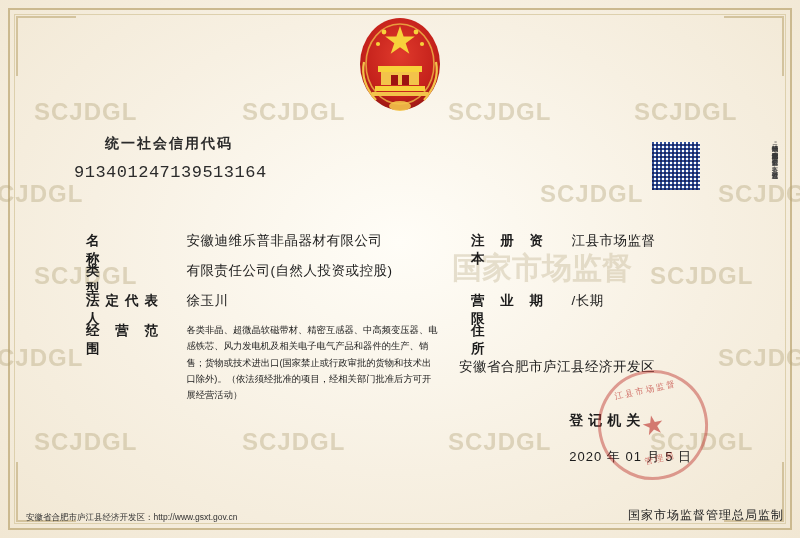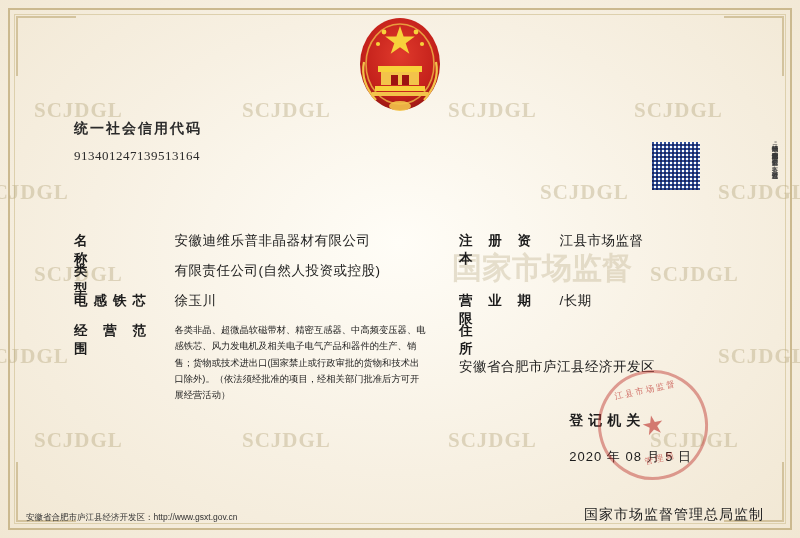--- a/index.html
+++ b/index.html
@@ -45,23 +45,23 @@
 
   
   .watermarks {
     position: absolute;
     inset: 0;
     pointer-events: none;
     overflow: hidden;
   }
   .wm {
     position: absolute;
-    font-family: Liberation Serif, serif;
-    font-weight: bold;
-    font-size: 21px;
+    font-family: Liberation Sans, sans-serif;
+    font-weight: bold;
+    font-size: 24px;
     letter-spacing: 1px;
     color: rgba(181, 164, 123, 0.40);
     white-space: nowrap;
   }
   .wm-cn {
     position: absolute;
     font-size: 30px;
     font-weight: bold;
     color: rgba(183, 167, 128, 0.33);
     white-space: nowrap;
@@ -89,36 +89,36 @@
     letter-spacing: 12px;
     color: #b3231f;
     text-shadow: 0 0 1px rgba(150,20,15,.6);
     font-family: "DejaVu Sans", "Liberation Sans", sans-serif;
   }
 
   
   .credit {
     position: absolute;
     left: 74px;
-    top: 120px;
+    top: 135px;
     width: 190px;
-    text-align: left;
+    text-align: center;
   }
   .credit-label {
     font-size: 14px;
     color: #2b2b2b;
     letter-spacing: 2px;
     font-weight: bold;
   }
   .credit-value {
     margin-top: 10px;
-    font-size: 13px;
+    font-size: 17px;
     color: #2b2b2b;
     letter-spacing: .5px;
-    font-family: Liberation Serif, serif;
+    font-family: Liberation Mono, monospace;
   }
 
   
   .qr-wrap {
     position: absolute;
     right: 100px;
     top: 142px;
     width: 48px;
     height: 48px;
   }
@@ -168,21 +168,21 @@
     width: 290px;
   }
   .flabel {
     display: inline-block;
     font-size: 13.5px;
     font-weight: bold;
     color: #1c1c1c;
     letter-spacing: 6px;
     vertical-align: top;
   }
-  .flabel.w4 { width: 96px; }
+  .flabel.w4 { width: 96px; margin-left: 12px; }
   .fvalue {
     display: inline-block;
     font-size: 13.5px;
     color: #1c1c1c;
     letter-spacing: .5px;
     vertical-align: top;
   }
   .scope-text {
     display: inline-block;
     width: 252px;
@@ -250,23 +250,23 @@
   .footer-left {
     position: absolute;
     left: 26px;
     bottom: 14px;
     font-size: 8.5px;
     color: #333;
     letter-spacing: 0;
   }
   .footer-right {
     position: absolute;
-    right: 36px;
+    right: 16px;
     bottom: 14px;
-    font-size: 14px;
+    font-size: 12px;
     color: #222;
     letter-spacing: 1px;
   }
 </style>
 </head>
 <body>
 
 <div class="license">
 
   <div class="border-outer"></div>
@@ -360,21 +360,21 @@
 
     <div class="row">
       <div class="col-left">
         <span class="flabel w4">类　　　型</span>
         <span class="fvalue">有限责任公司(自然人投资或控股)</span>
       </div>
     </div>
 
     <div class="row">
       <div class="col-left">
-        <span class="flabel w4">电感铁芯</span>
+        <span class="flabel w4">法定代表人</span>
         <span class="fvalue">徐玉川</span>
       </div>
       <div class="col-right">
         <span class="flabel w4">营 业 期 限</span>
         <span class="fvalue">/长期</span>
       </div>
     </div>
 
     <div class="row">
       <div class="col-left">
@@ -387,21 +387,21 @@
       </div>
     </div>
 
   </div>
 
   <div class="registry">
     <div class="registry-label">登记机关</div>
     <div class="registry-date">
       <span class="num">2020</span>
       <span>年</span>
-      <span class="num">08</span>
+      <span class="num">01</span>
       <span>月</span>
       <span class="num">5</span>
       <span>日</span>
     </div>
   </div>
 
   <div class="seal">
     <div class="seal-text-top">江县市场监督</div>
     <div class="seal-star">★</div>
     <div class="seal-text-bottom">管理局</div>

